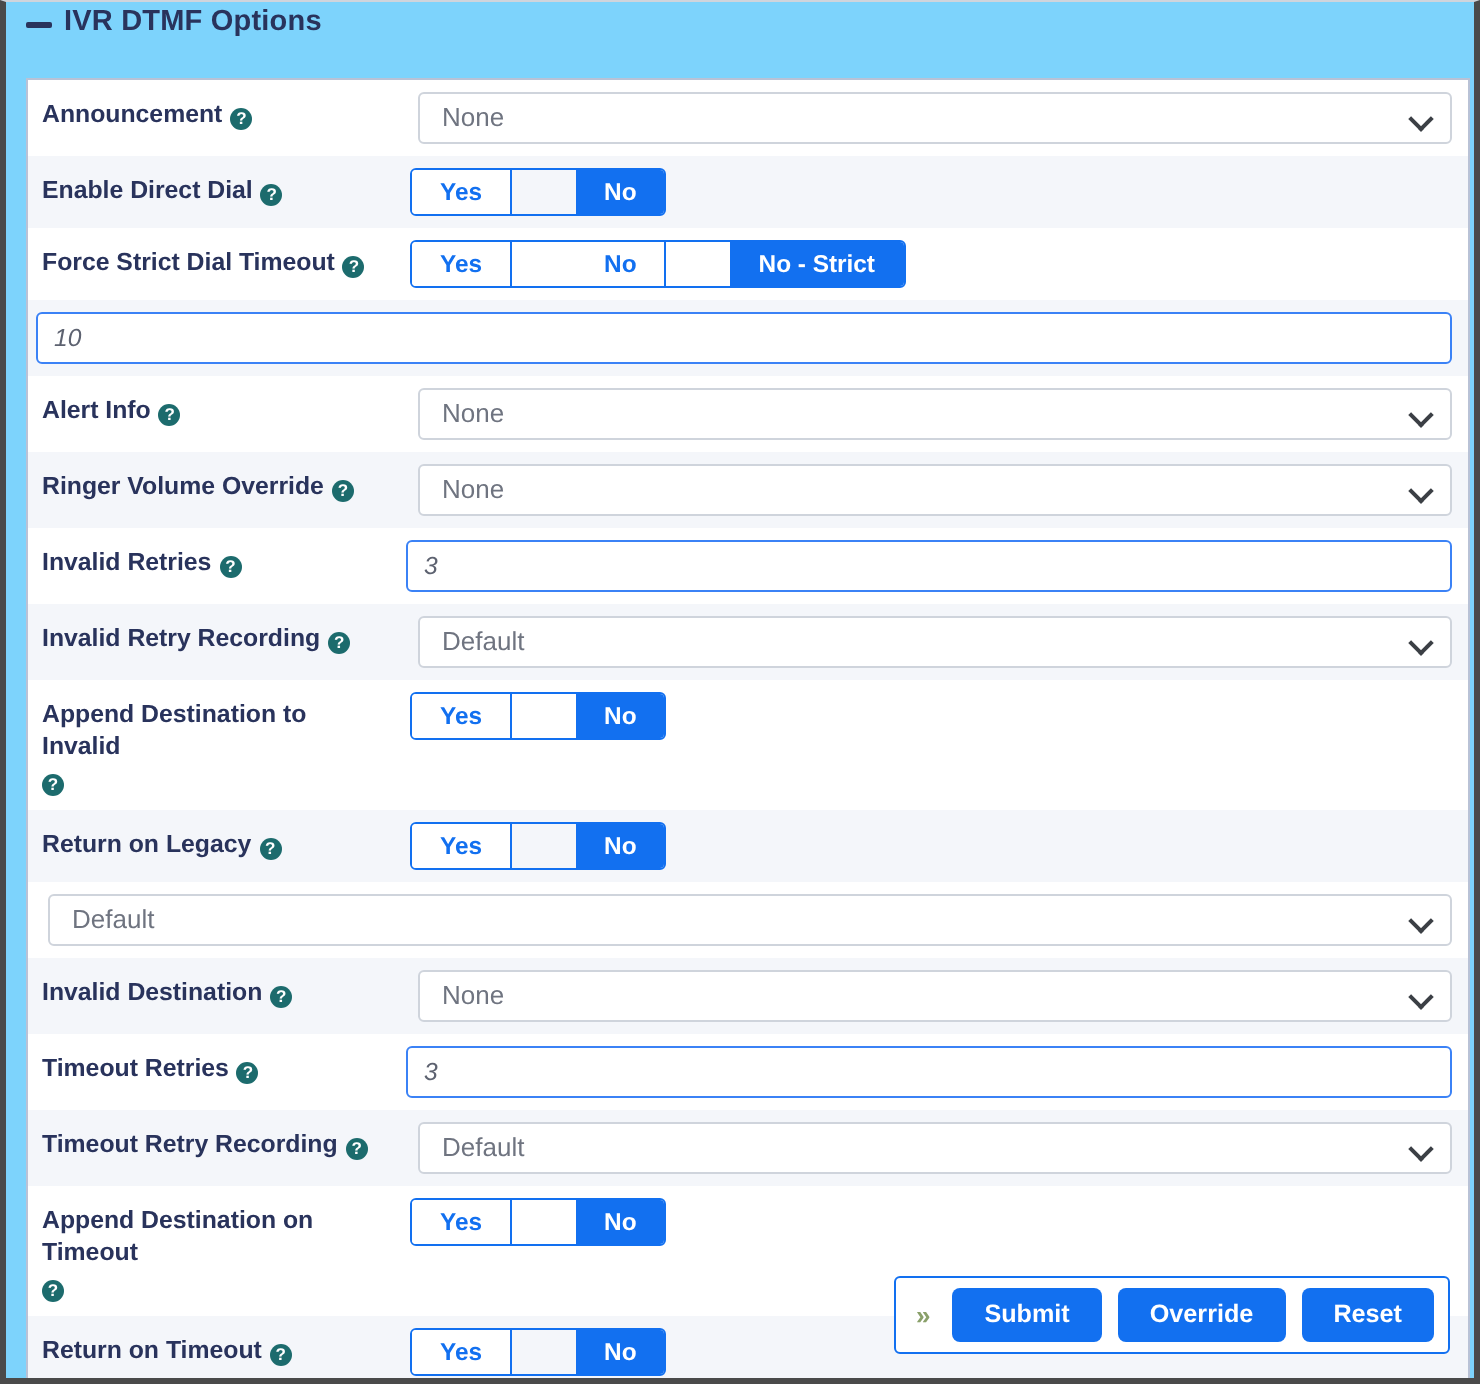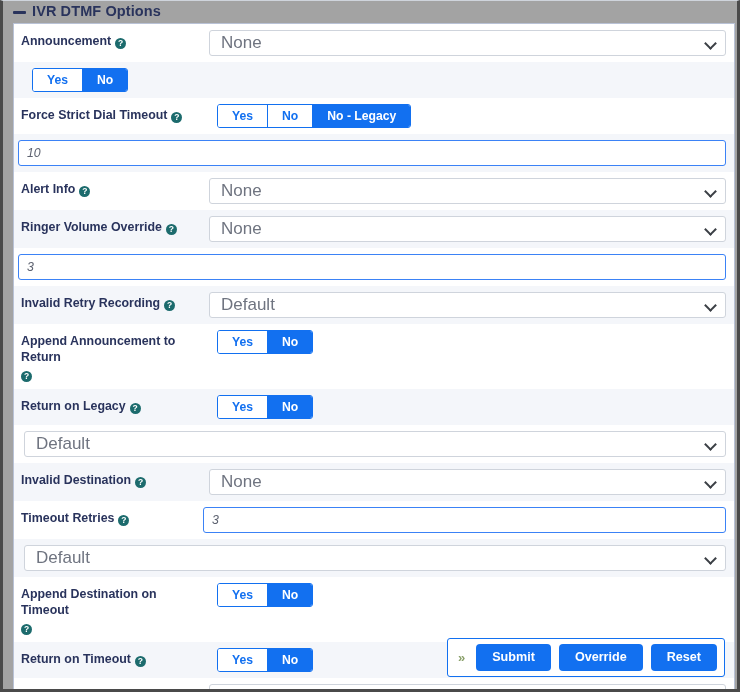--- a/index.html
+++ b/index.html
@@ -9,21 +9,21 @@
     overflow: hidden;
     background: #ffffff;
     font-family: "Liberation Sans", sans-serif;
   }
 
   
   #screen {
     position: relative;
     width: 740px;
     height: 692px;
-    background: #a3a3a3;
+    background: #7dd3fc;
     border-left: 3px solid #4a4a4a;
     border-right: 3px solid #4a4a4a;
     border-bottom: 3px solid #4a4a4a;
     border-top: 1px solid #cfd4dc;
     overflow: hidden;
   }
 
   
   #panel-header {
     display: flex;
@@ -45,21 +45,21 @@
     font-weight: bold;
     color: #29335c;
     letter-spacing: 0.1px;
     white-space: nowrap;
   }
 
   
   #form-box {
     position: absolute;
     left: 10px;
-    top: 22px;
+    top: 38px;
     width: 722px;
     bottom: 0;
     border: 1px solid #b9c2d6;
     border-bottom: none;
     background: #ffffff;
     overflow: hidden;
   }
 
   .row {
     display: flex;
@@ -120,21 +120,21 @@
     border: 1px solid #cfd4dc;
     border-radius: 3px;
     margin-left: 8px;
     width: calc(100% - 8px);
   }
   .sel .sel-val {
     position: absolute;
     left: 11px;
     top: 0;
     line-height: 24px;
-    font-size: 17px;
+    font-size: 13px;
     color: #6f7480;
   }
   .sel .chev {
     position: absolute;
     right: 10px;
     top: 8px;
     width: 9px;
     height: 9px;
     border-right: 2.1px solid #3b3f45;
     border-bottom: 2.1px solid #3b3f45;
@@ -154,24 +154,25 @@
     color: #5d6270;
     padding: 0 8px;
     line-height: 24px;
     font-family: "Liberation Sans", sans-serif;
     font-style: italic;
   }
 
   
   .toggle {
     display: inline-flex;
-    margin-left: 16px;
+    margin-left: 4px;
     border-radius: 3px;
     overflow: hidden;
     border: 1px solid #1270f0;
+    gap: 32px;
   }
   .toggle .opt {
     font-size: 12.2px;
     font-weight: bold;
     padding: 0 14px;
     height: 22px;
     line-height: 22px;
     background: #ffffff;
     color: #1270f0;
     border-right: 1px solid #1270f0;
@@ -233,31 +234,32 @@
         <div class="row">
           <div class="label-cell"><span class="lbl-text">Announcement</span><span class="help-icon">?</span></div>
           <div class="control-cell">
             <div class="sel">
               <span class="sel-val">None</span>
               <span class="chev"></span>
             </div>
           </div>
         </div>
         <div class="row alt">
+          <div class="label-cell"><span class="lbl-text">Enable Direct Dial</span><span class="help-icon">?</span></div>
           <div class="control-cell"><div class="toggle">
               <div class="opt">Yes</div>
               <div class="opt on">No</div>
             </div></div>
         </div>
         <div class="row">
           <div class="label-cell"><span class="lbl-text">Force Strict Dial Timeout</span><span class="help-icon">?</span></div>
           <div class="control-cell"><div class="toggle">
               <div class="opt">Yes</div>
               <div class="opt">No</div>
-              <div class="opt on">No - Legacy</div>
+              <div class="opt on">No - Strict</div>
             </div></div>
         </div>
         <div class="row alt">
           <div class="control-cell">
             <input class="txt" type="text" value="10" style="">
           </div>
         </div>
         <div class="row">
           <div class="label-cell"><span class="lbl-text">Alert Info</span><span class="help-icon">?</span></div>
           <div class="control-cell">
@@ -270,35 +272,36 @@
         <div class="row alt">
           <div class="label-cell"><span class="lbl-text">Ringer Volume Override</span><span class="help-icon">?</span></div>
           <div class="control-cell">
             <div class="sel">
               <span class="sel-val">None</span>
               <span class="chev"></span>
             </div>
           </div>
         </div>
         <div class="row">
+          <div class="label-cell"><span class="lbl-text">Invalid Retries</span><span class="help-icon">?</span></div>
           <div class="control-cell">
             <input class="txt" type="text" value="3" style="">
           </div>
         </div>
         <div class="row alt">
           <div class="label-cell"><span class="lbl-text">Invalid Retry Recording</span><span class="help-icon">?</span></div>
           <div class="control-cell">
             <div class="sel">
               <span class="sel-val">Default</span>
               <span class="chev"></span>
             </div>
           </div>
         </div>
         <div class="row">
-          <div class="label-cell"><span class="lbl-text">Append Announcement to Return</span><span class="help-icon own-line">?</span></div>
+          <div class="label-cell"><span class="lbl-text">Append Destination to Invalid</span><span class="help-icon own-line">?</span></div>
           <div class="control-cell"><div class="toggle">
               <div class="opt">Yes</div>
               <div class="opt on">No</div>
             </div></div>
         </div>
         <div class="row alt">
           <div class="label-cell"><span class="lbl-text">Return on Legacy</span><span class="help-icon">?</span></div>
           <div class="control-cell"><div class="toggle">
               <div class="opt">Yes</div>
               <div class="opt on">No</div>
@@ -321,20 +324,21 @@
             </div>
           </div>
         </div>
         <div class="row">
           <div class="label-cell"><span class="lbl-text">Timeout Retries</span><span class="help-icon">?</span></div>
           <div class="control-cell">
             <input class="txt" type="text" value="3" style="">
           </div>
         </div>
         <div class="row alt">
+          <div class="label-cell"><span class="lbl-text">Timeout Retry Recording</span><span class="help-icon">?</span></div>
           <div class="control-cell">
             <div class="sel">
               <span class="sel-val">Default</span>
               <span class="chev"></span>
             </div>
           </div>
         </div>
         <div class="row">
           <div class="label-cell"><span class="lbl-text">Append Destination on Timeout</span><span class="help-icon own-line">?</span></div>
           <div class="control-cell"><div class="toggle">

